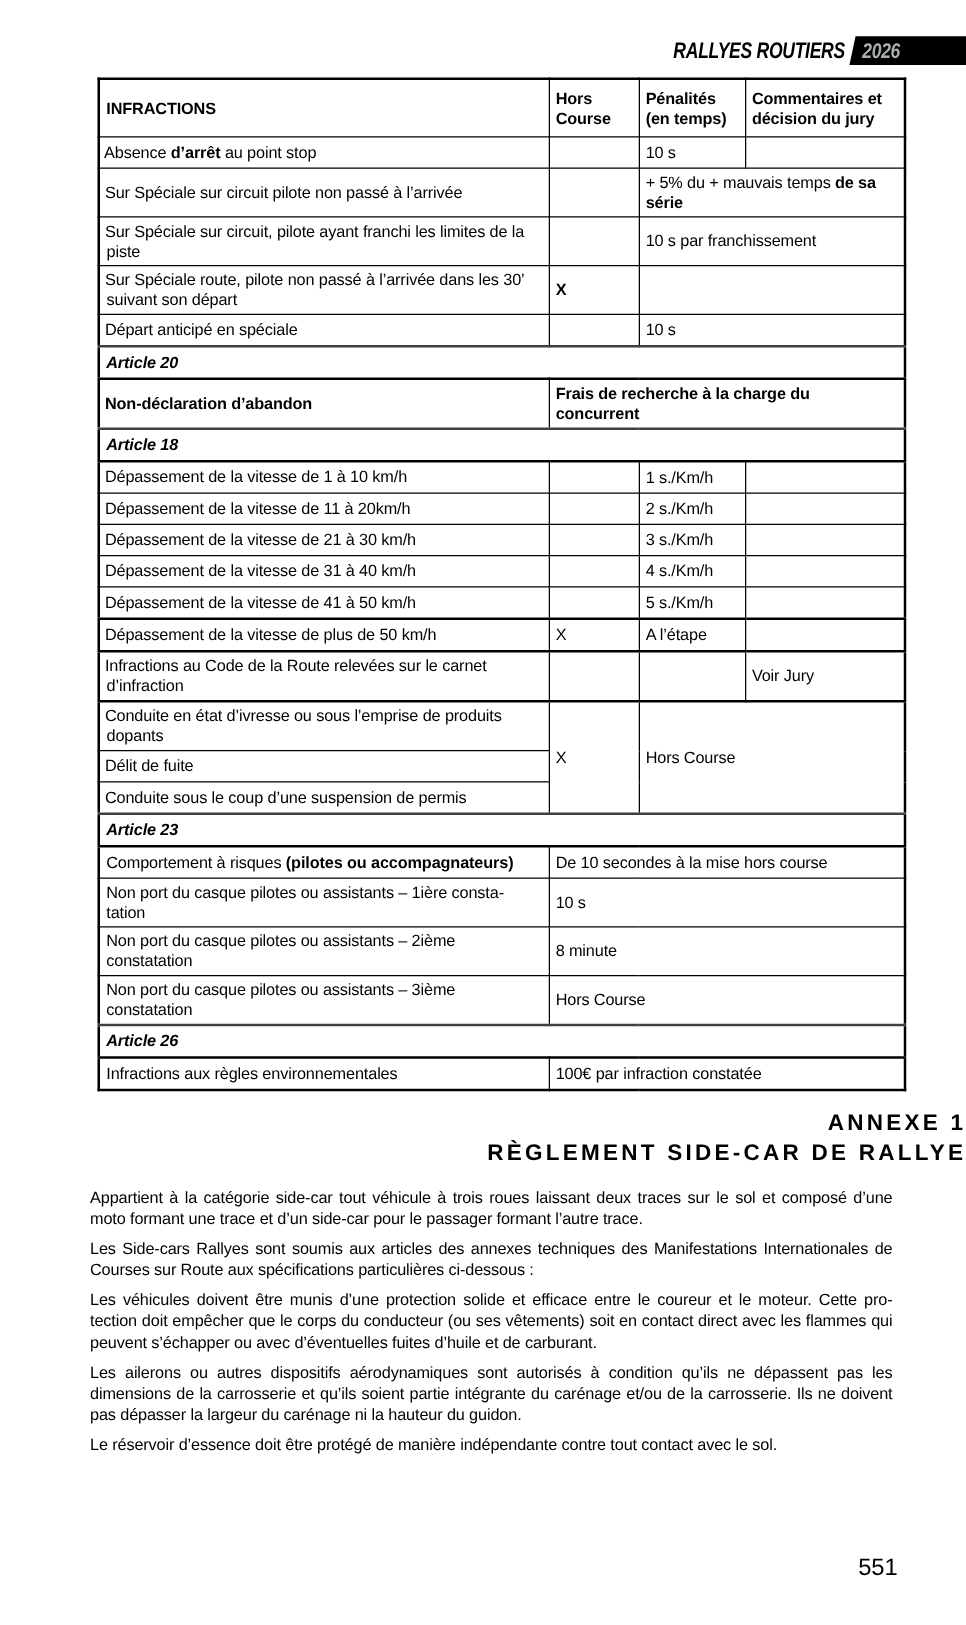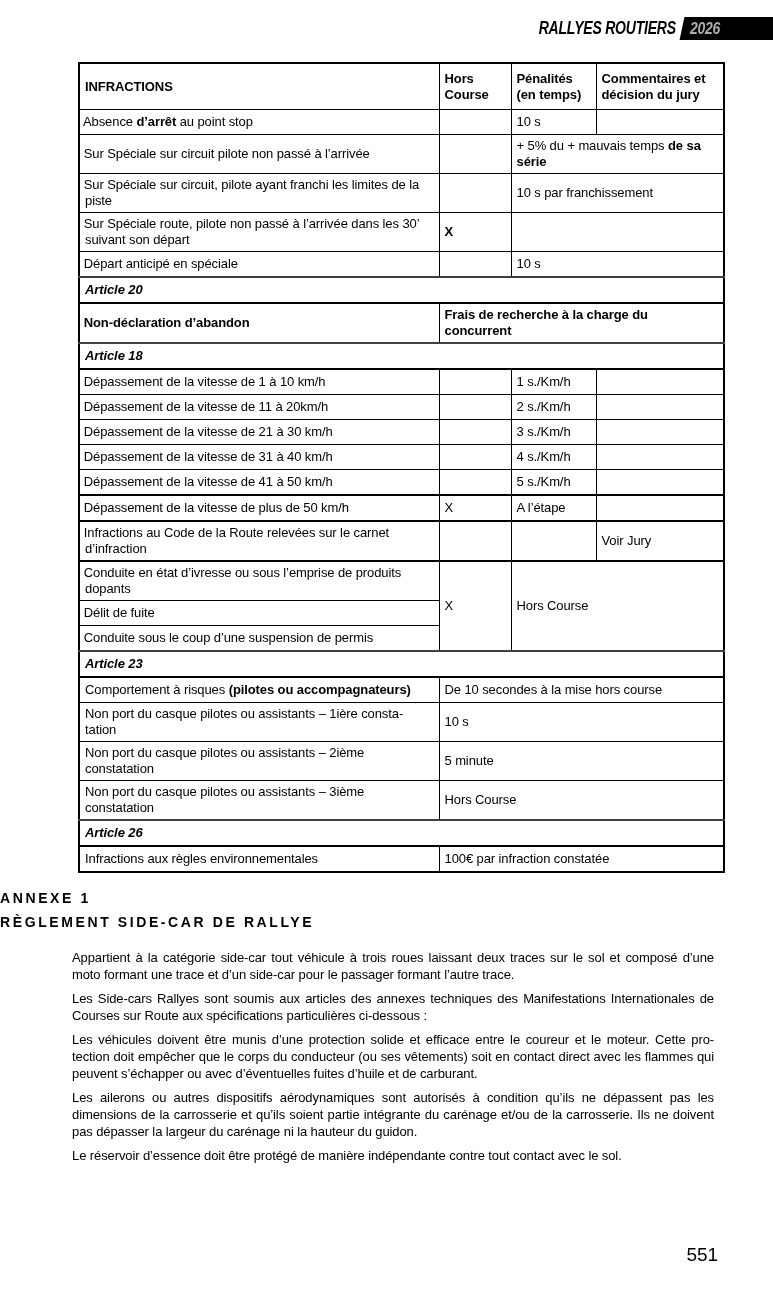--- a/index.html
+++ b/index.html
@@ -4,21 +4,21 @@
 <style>
   html,body{margin:0;padding:0;background:#ffffff;}
   .page{
     position:relative;width:773px;height:1300px;overflow:hidden;
     background:#ffffff;color:#000;
     font-family:"Liberation Sans", sans-serif;
     letter-spacing:-0.1px;
   }
   
   .brandbar{
-    position:absolute;top:16px;left:0;right:0;height:24px;
+    position:absolute;top:28px;left:0;right:0;height:24px;
     display:flex;align-items:center;justify-content:flex-end;
   }
   .brand-text{
     font-style:italic;font-weight:bold;font-size:18px;white-space:nowrap;
     transform:scaleX(0.78);transform-origin:100% 50%;letter-spacing:-0.3px;
   }
   .year-box{
     height:23px;width:105px;margin-left:6px;margin-right:-14px;
     transform:skewX(-12deg);
     display:flex;align-items:center;padding-left:8px;box-sizing:border-box;
@@ -40,21 +40,21 @@
   }
   table.penalties{border:2px solid #000;padding-left:45px;}
   table.penalties thead th{font-weight:bold;height:39px;}
   table.penalties td{height:18px;}
   tr.section td{border-top:2px solid #404040;border-bottom:2px solid #000;font-weight:bold;font-style:italic;}
   tr.thick-top td{border-top:2px solid #000;}
   td.hang{padding-left:14px;text-indent:-9px;}
   .b{font-weight:bold;}
   
   .annexe{
-    margin-top:13px;text-align:left;font-weight:bold;font-size:14px;
+    margin-top:13px;text-align:right;font-weight:bold;font-size:18px;
     letter-spacing:2.6px;line-height:24px;
   }
   
   .body-text{margin:15px 47px 0 72px;}
   .body-text p{
     margin:0 12px 7px 0;font-size:13px;line-height:17px;text-align:justify;
     letter-spacing:-0.1px;
   }
   
   .pagenum{
@@ -184,21 +184,21 @@
         <tr>
           <td><span>Comportement à risques </span><span class="b">(pilotes ou accompagnateurs)</span></td>
           <td colspan="3"><span>De 10 secondes à la mise hors course</span></td>
         </tr>
         <tr>
           <td><span>Non port du casque pilotes ou assistants – 1ière consta-tation</span></td>
           <td colspan="3"><span>10 s</span></td>
         </tr>
         <tr>
           <td><span>Non port du casque pilotes ou assistants – 2ième constatation</span></td>
-          <td colspan="3"><span>5 minute</span></td>
+          <td colspan="3"><span>8 minute</span></td>
         </tr>
         <tr>
           <td><span>Non port du casque pilotes ou assistants – 3ième constatation</span></td>
           <td colspan="3"><span>Hors Course</span></td>
         </tr>
         <tr class="section">
           <td colspan="4"><span>Article 26</span></td>
         </tr>
         <tr>
           <td><span>Infractions aux règles environnementales</span></td>

